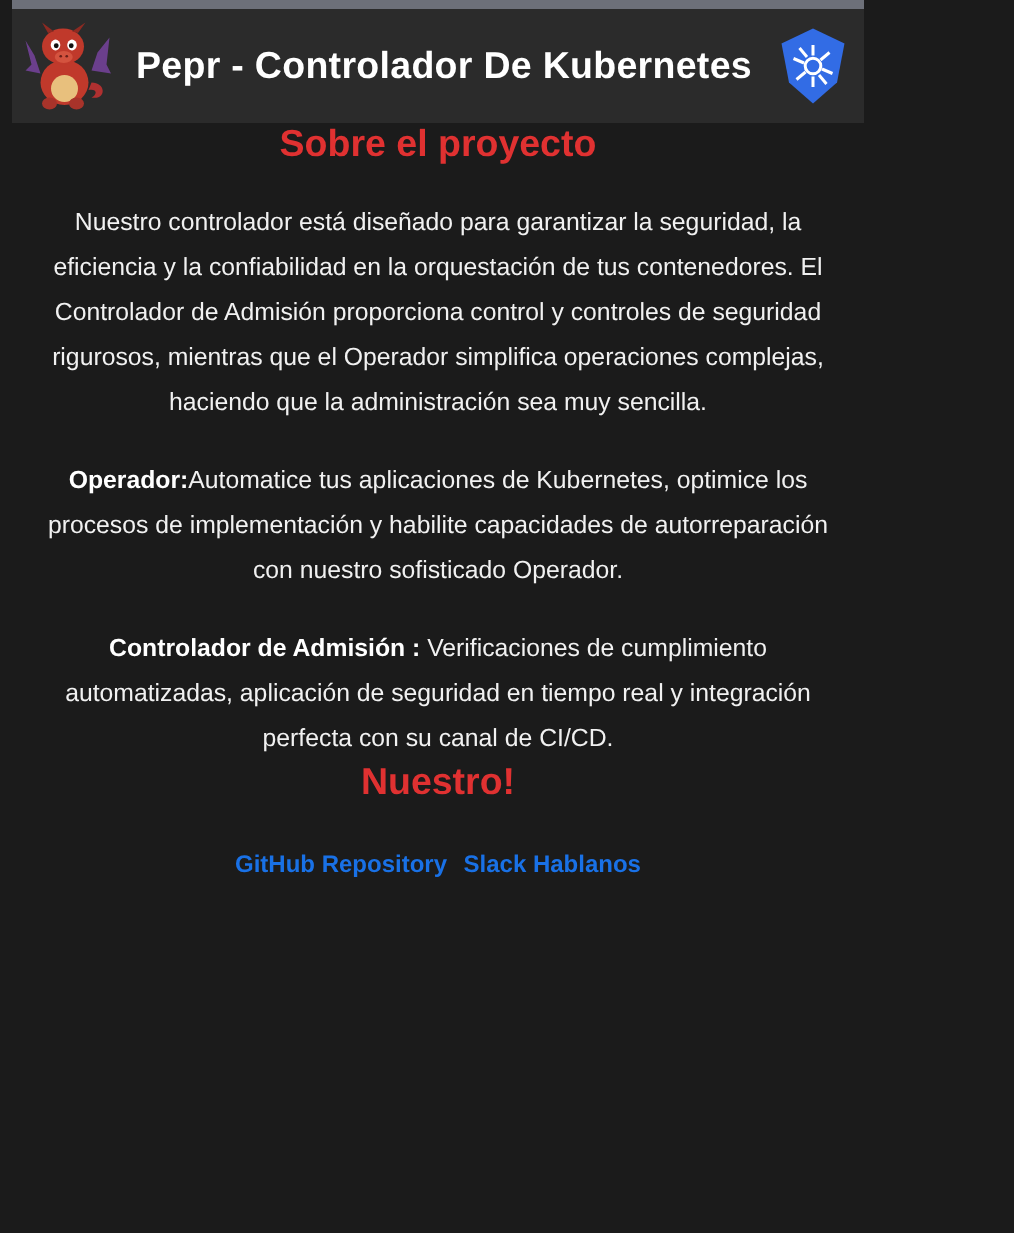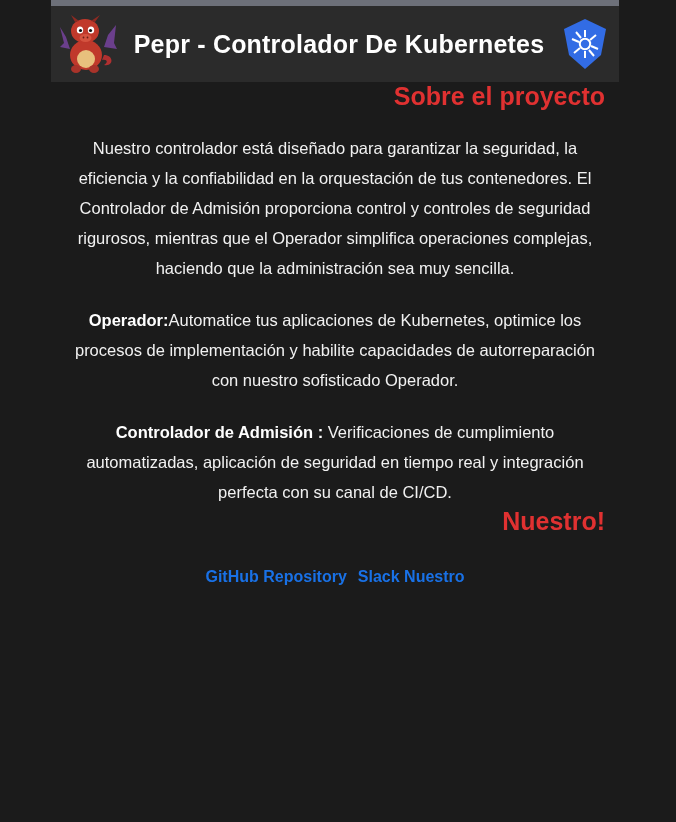--- a/index.html
+++ b/index.html
@@ -14,21 +14,20 @@
     overflow: hidden;
   }
   .page {
     position: relative;
     width: 584px;
     height: 822px;
     background: #000000;
     box-sizing: border-box;
     border-left: 8px solid #1b1b1b;
     border-right: 8px solid #1b1b1b;
-    margin-left: 43px;
   }
   .top-strip {
     position: absolute;
     top: 0; left: 0; right: 0;
     height: 6px;
     background: #6d7079;
   }
   .header {
     position: absolute;
     top: 6px;
@@ -65,21 +64,21 @@
     top: 82px;
     left: 0;
     right: 0;
     bottom: 0;
     background: #1b1b1b;
     padding: 0 14px;
     box-sizing: border-box;
   }
   h2.section-title {
     color: #e03131;
-    text-align: right;
+    text-align: center;
     font-size: 25px;
     font-weight: bold;
     margin: 0;
     padding: 0;
   }
   .t1 { margin-top: 50px; }
   .t2 { margin-top: 34px; }
   .t3 { margin-top: 34px; }
   p.body-text {
     color: #f1f1f1;
@@ -177,18 +176,18 @@
     </p>
 
     <p class="body-text">
       <span class="lead">Controlador de Admisión :</span><span> Verificaciones de cumplimiento automatizadas, aplicación de seguridad en tiempo real y integración perfecta con su canal de CI/CD.</span>
     </p>
 
     <h2 class="section-title t3">Nuestro!</h2>
 
     <div class="links">
       <a href="#">GitHub Repository</a>
-      <a href="#">Slack Nuestro</a>
+      <a href="#">Slack Hablanos</a>
     </div>
 
   </div>
 
 </div>
 
 </body></html>

